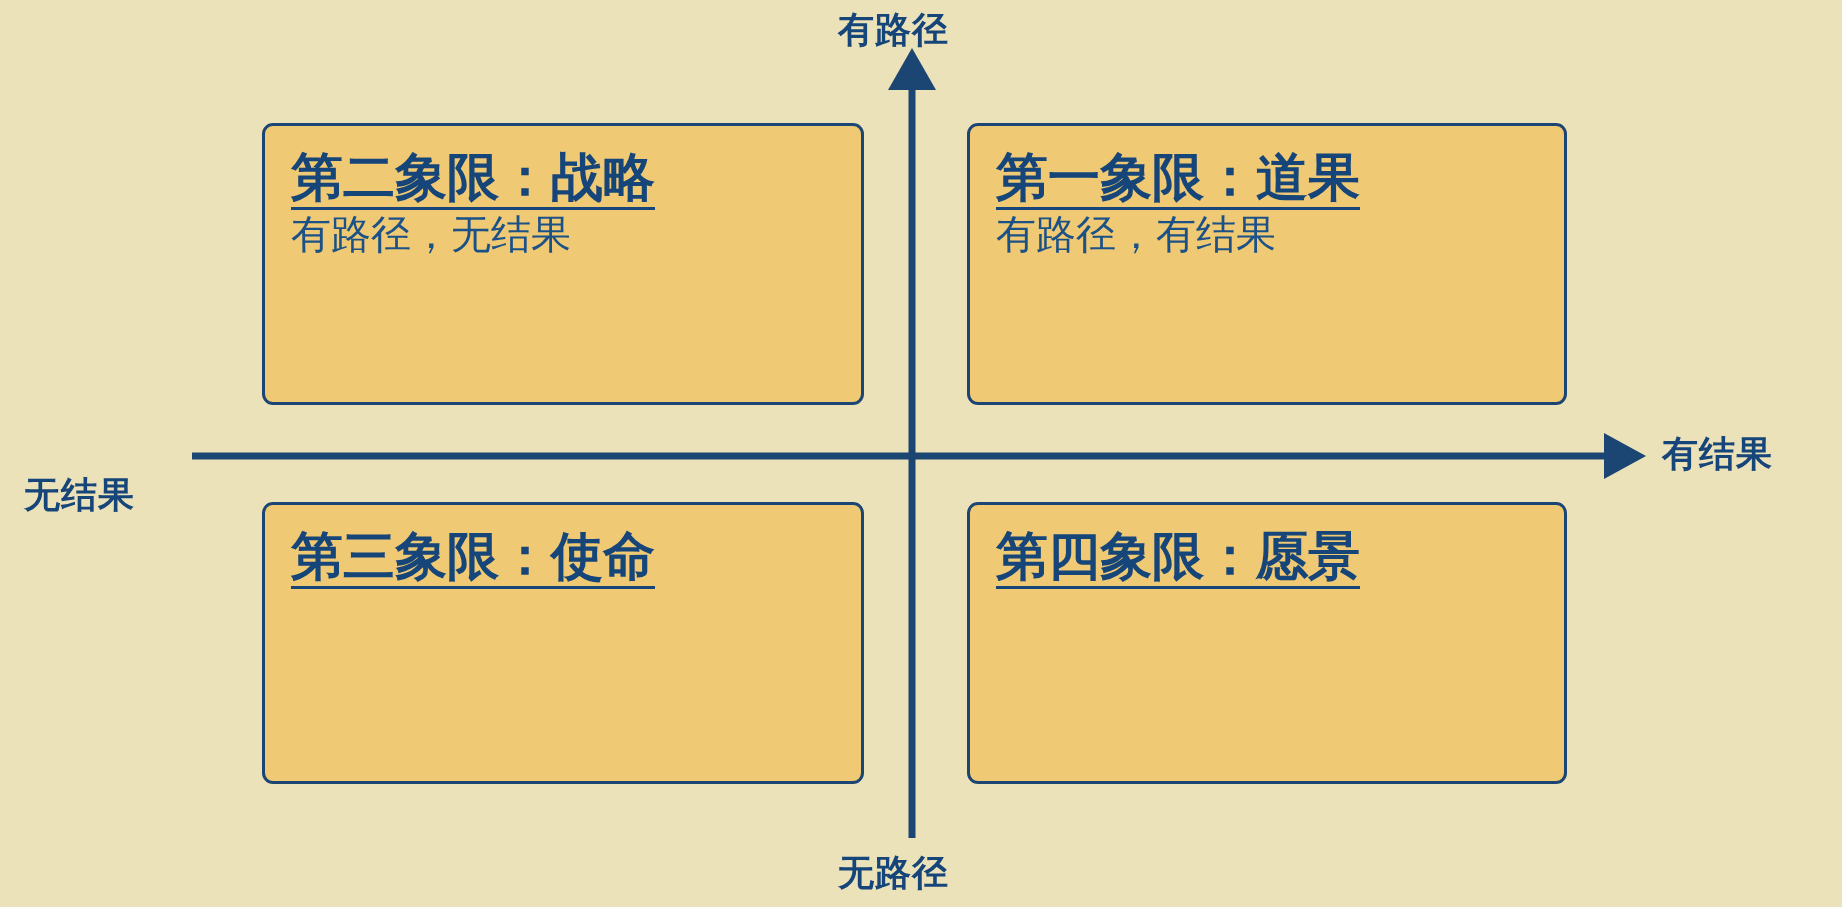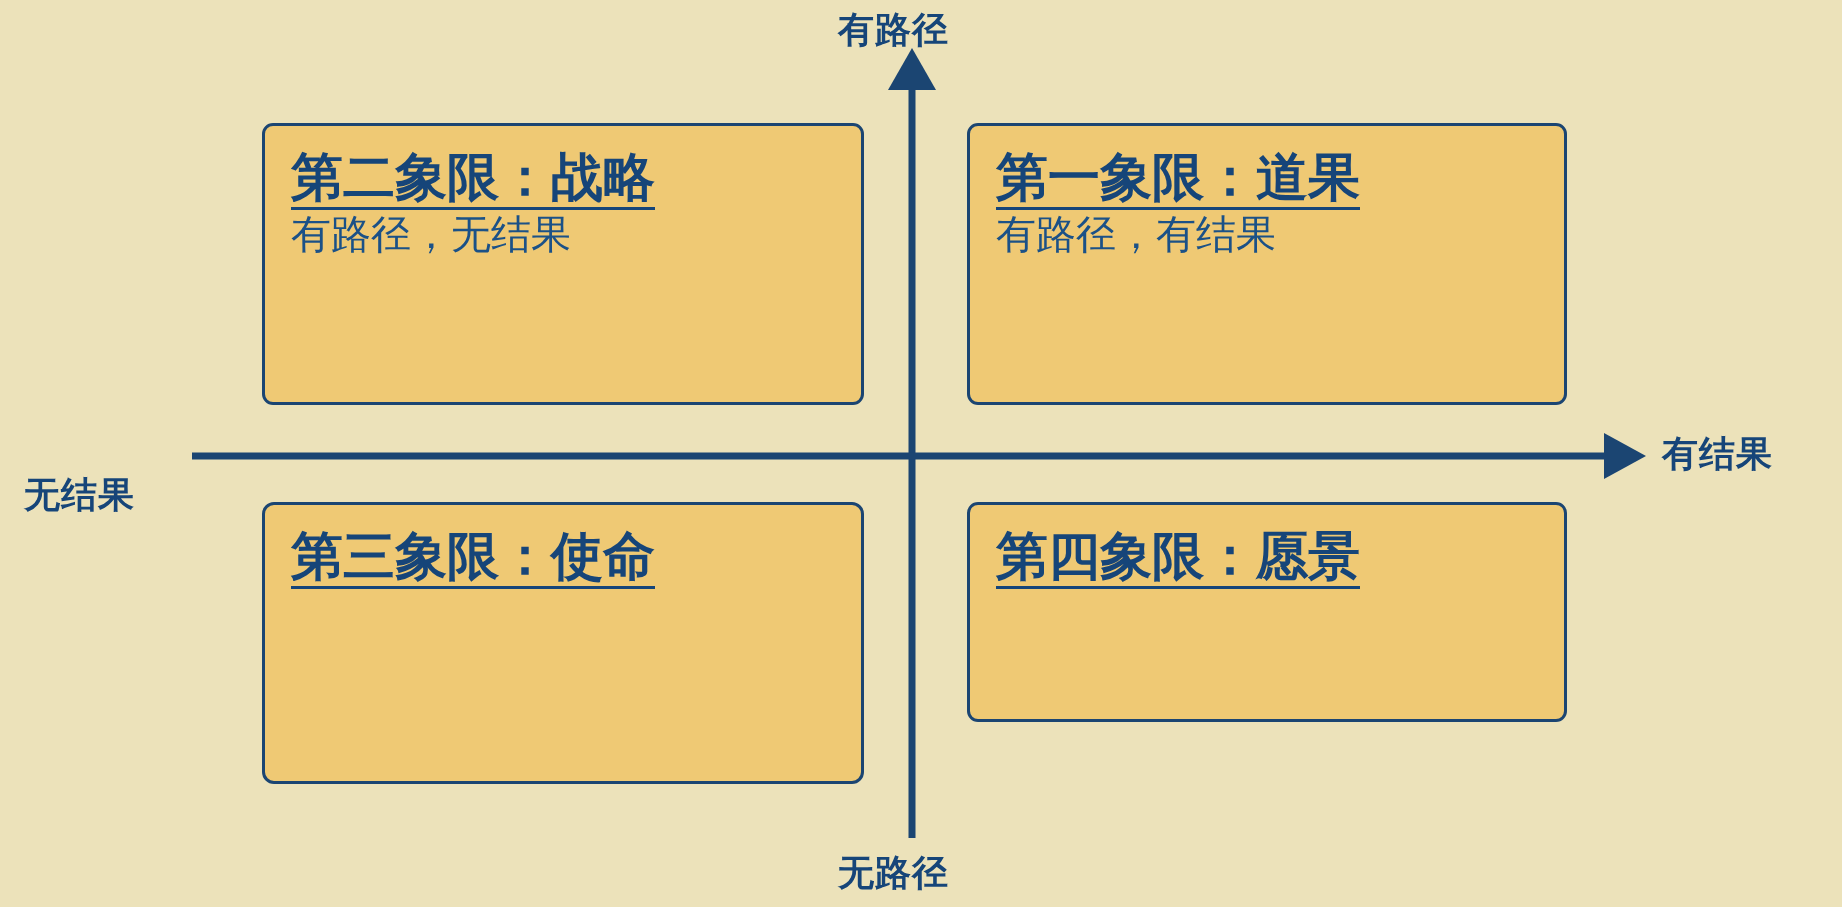--- a/index.html
+++ b/index.html
@@ -49,22 +49,22 @@
   .quad {
     position: absolute;
     box-sizing: border-box;
     background: #efc974;
     border: 3px solid #1b4572;
     border-radius: 11px;
     padding: 22px 26px 0 26px;
   }
   #quad-2 { left: 262px; top: 123px; width: 602px; height: 282px; }
   #quad-1 { left: 967px; top: 123px; width: 600px; height: 282px; }
-  #quad-3 { left: 262px; top: 502px; width: 602px; height: 282px; border-radius: 12px; }
-  #quad-4 { left: 967px; top: 502px; width: 600px; height: 220px; }
+  #quad-3 { left: 262px; top: 502px; width: 602px; height: 282px; }
+  #quad-4 { left: 967px; top: 502px; width: 600px; height: 282px; }
 
   .quad-title {
     display: inline-block;
     color: #164579;
     font-weight: bold;
     font-size: 52px;
     line-height: 1.12;
     letter-spacing: 0px;
     border-bottom: 3px solid #164579;
     padding-bottom: 1px;

